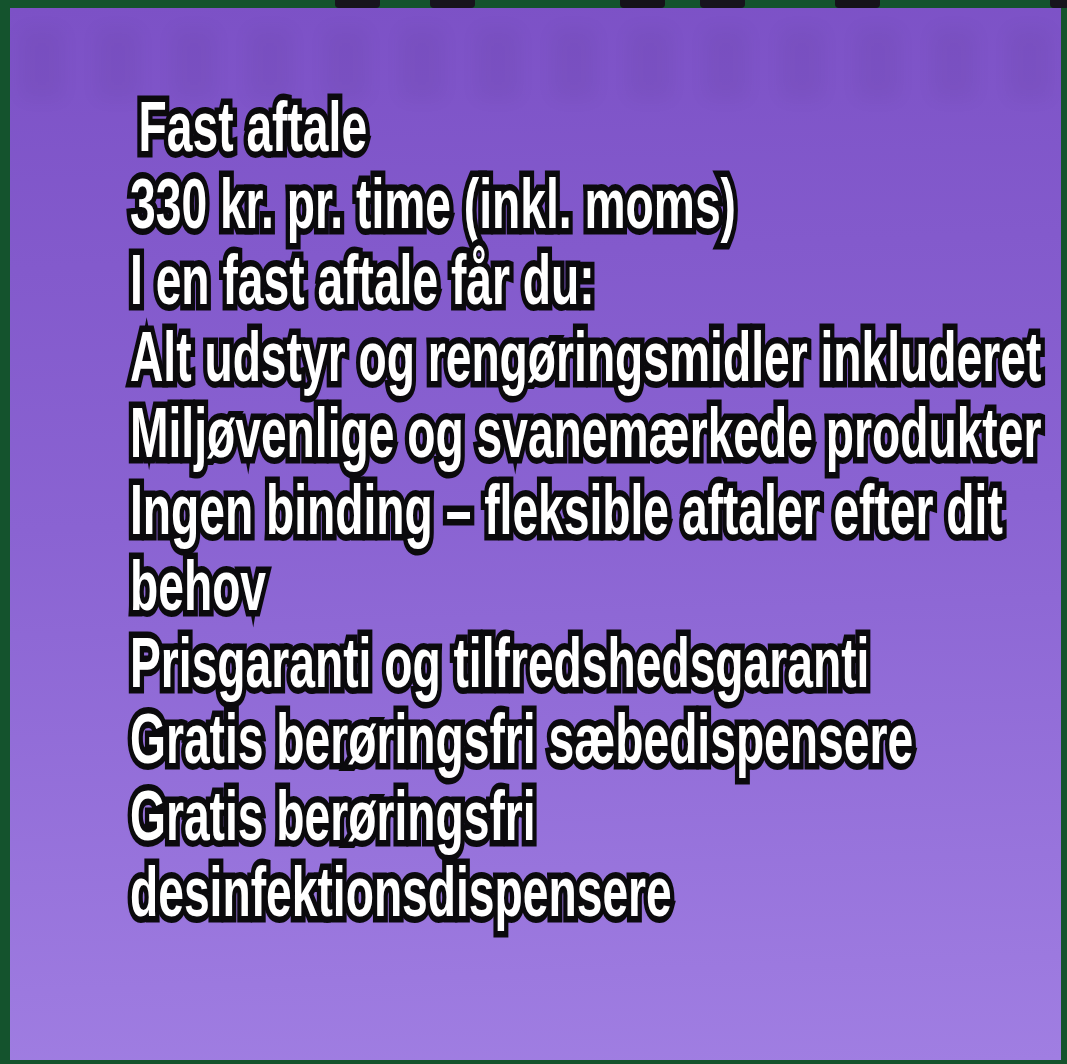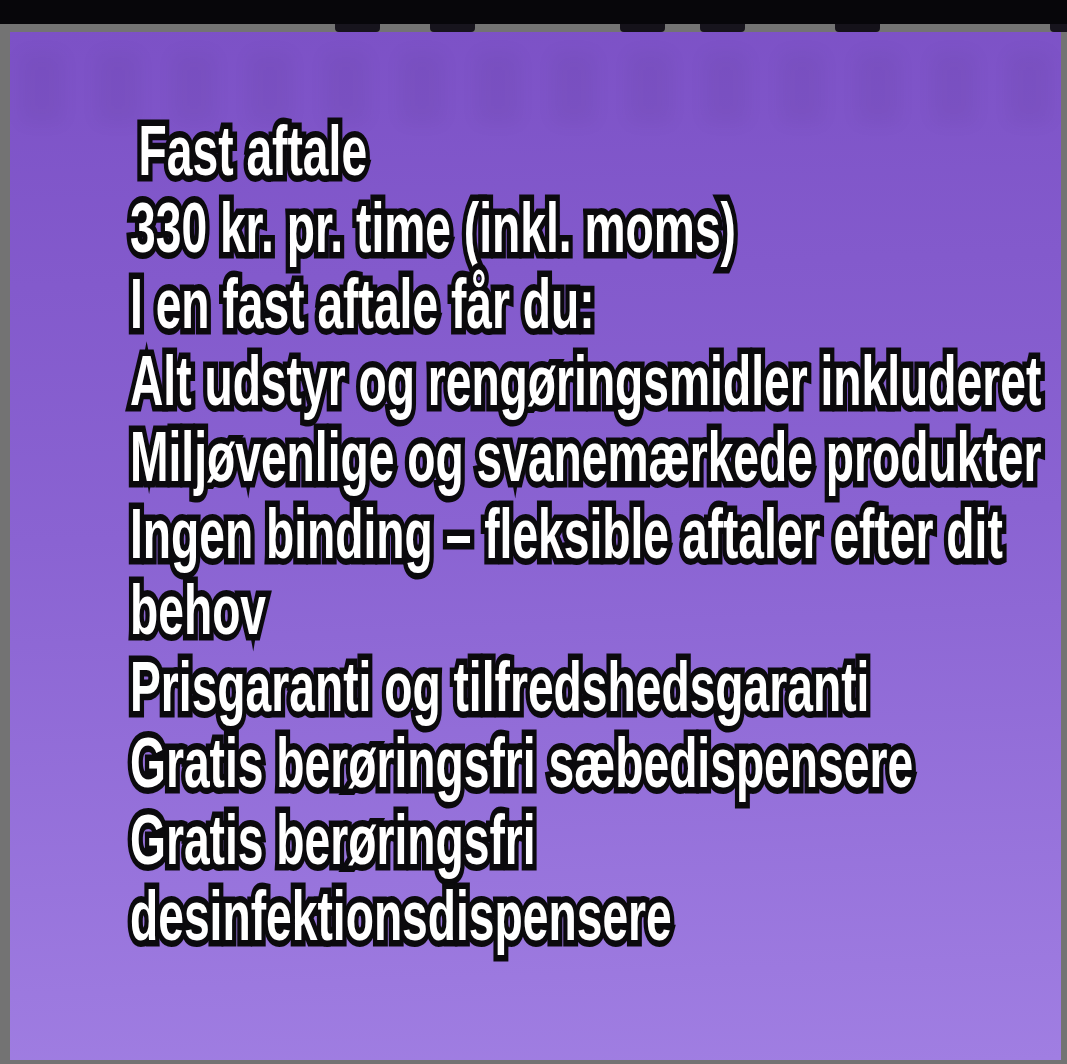--- a/index.html
+++ b/index.html
@@ -9,22 +9,21 @@
     height: 1064px;
     overflow: hidden;
     background: #07060a;
     font-family: "Liberation Sans", sans-serif;
   }
 
   
   .frame {
     position: absolute;
     inset: 0;
-    background: #737373;
-    margin-top: 24px;
+    background: #14532d;
   }
 
   
   .top-marks {
     position: absolute;
     left: 335px;
     top: 0;
     width: 45px;
     height: 8px;
     border-radius: 0 0 4px 4px;

